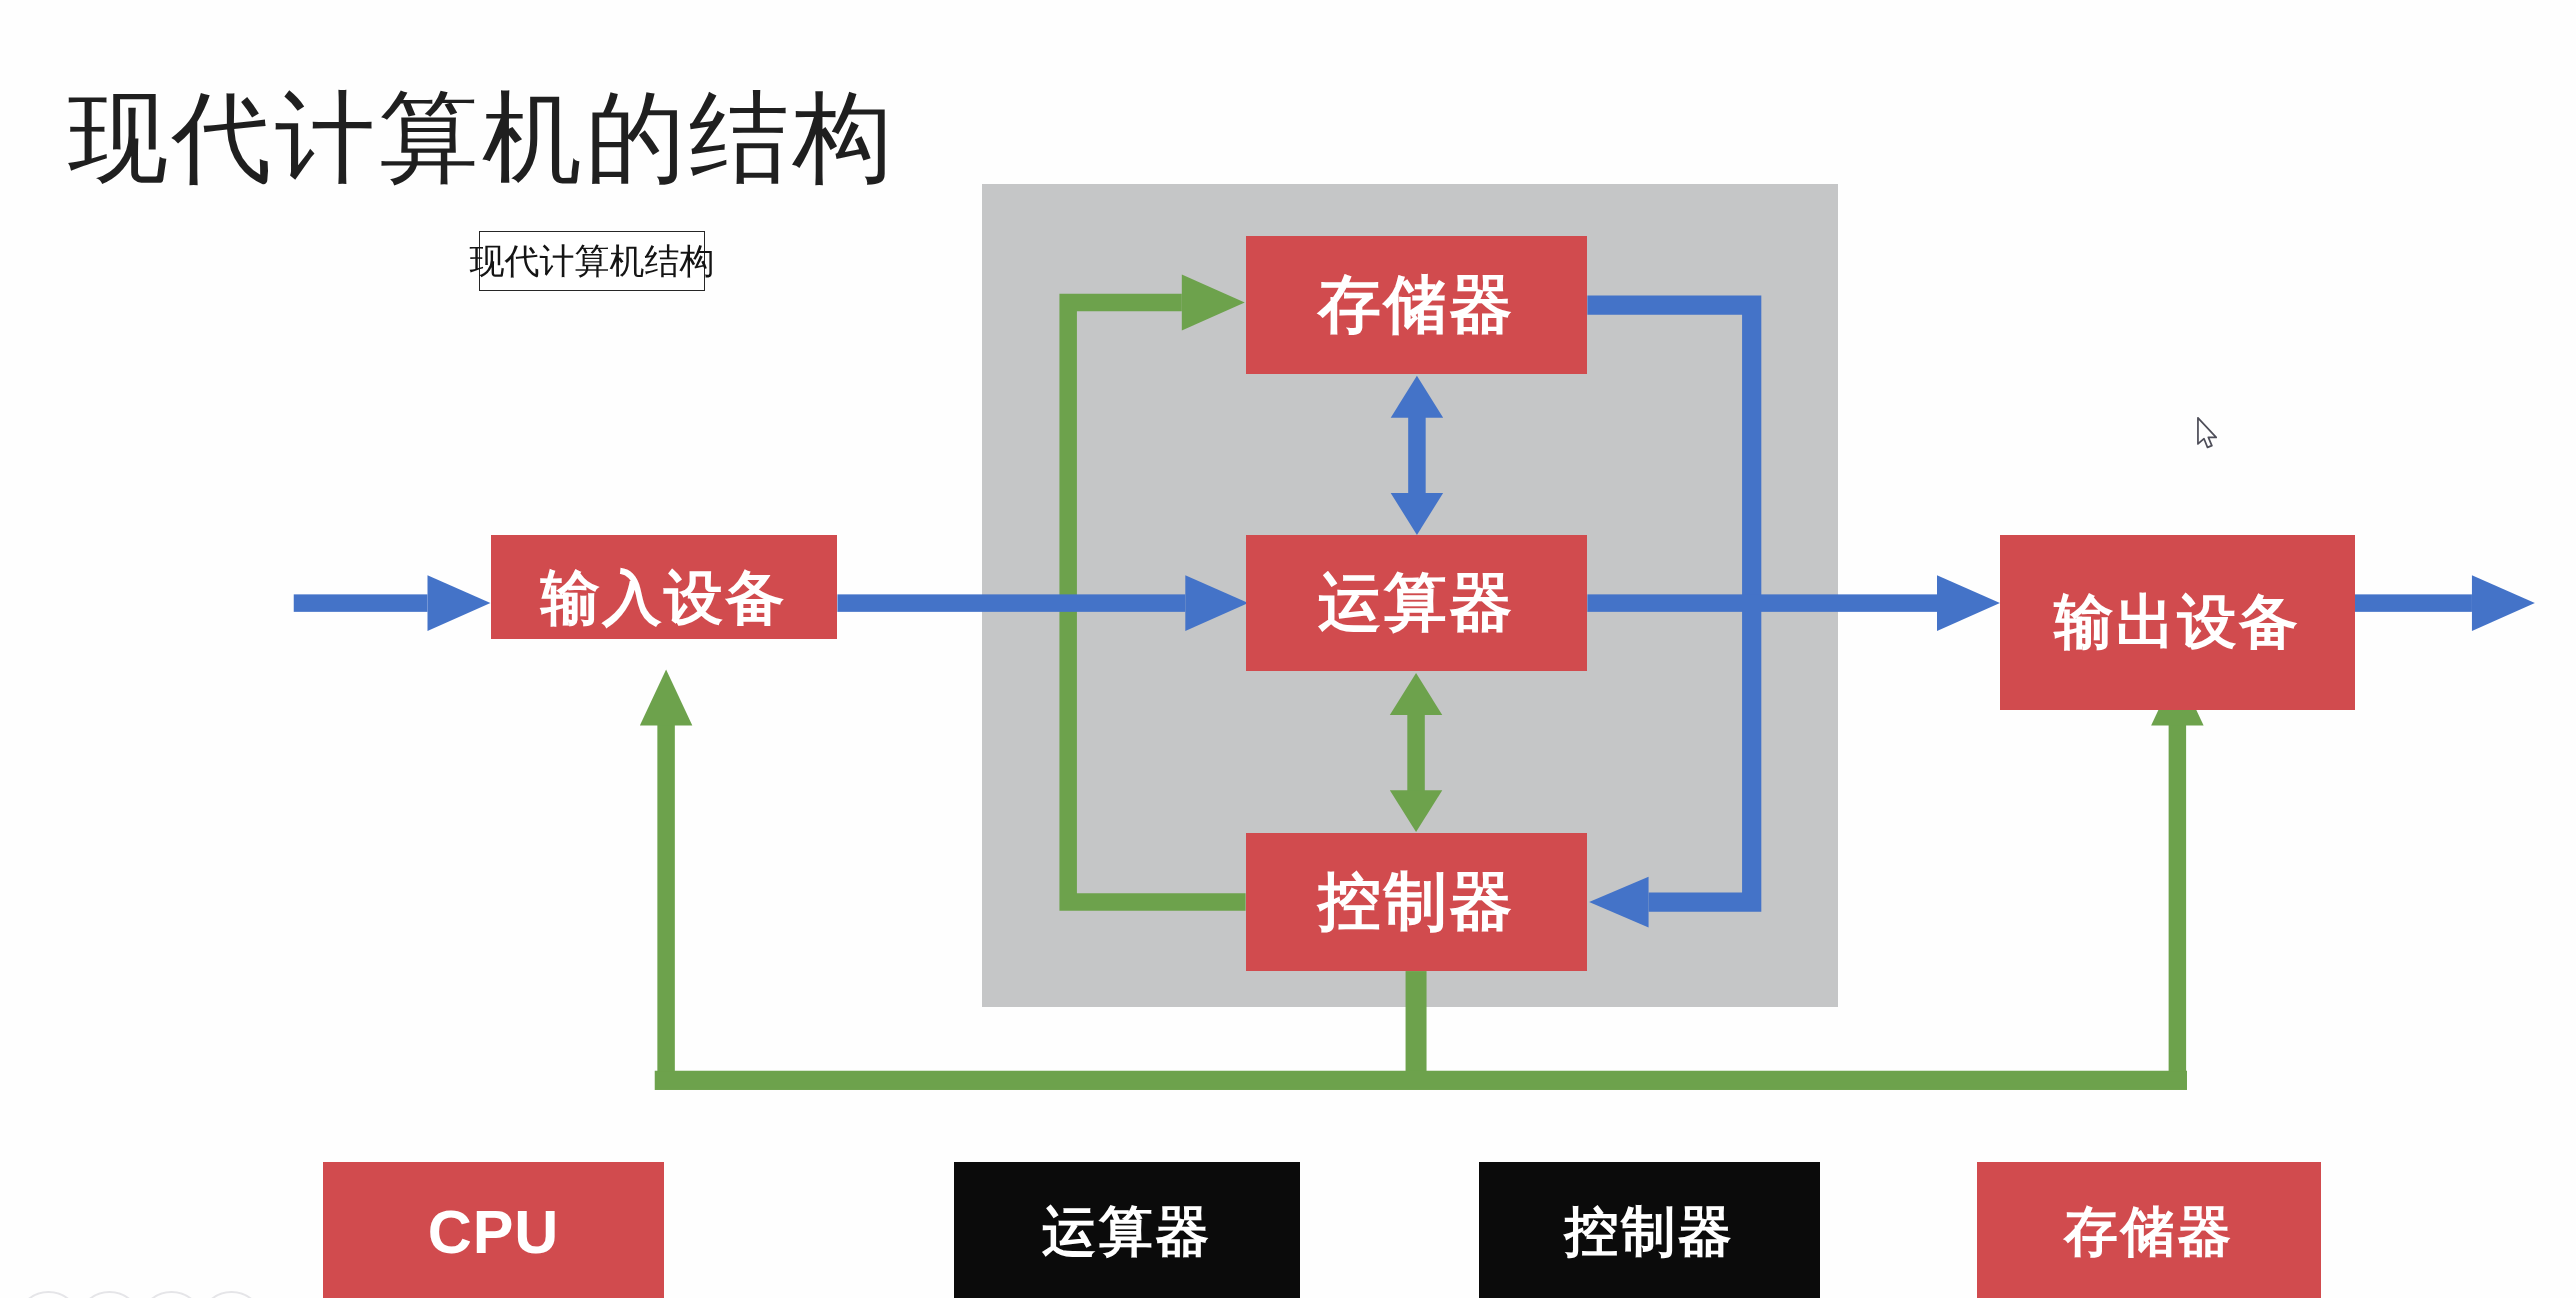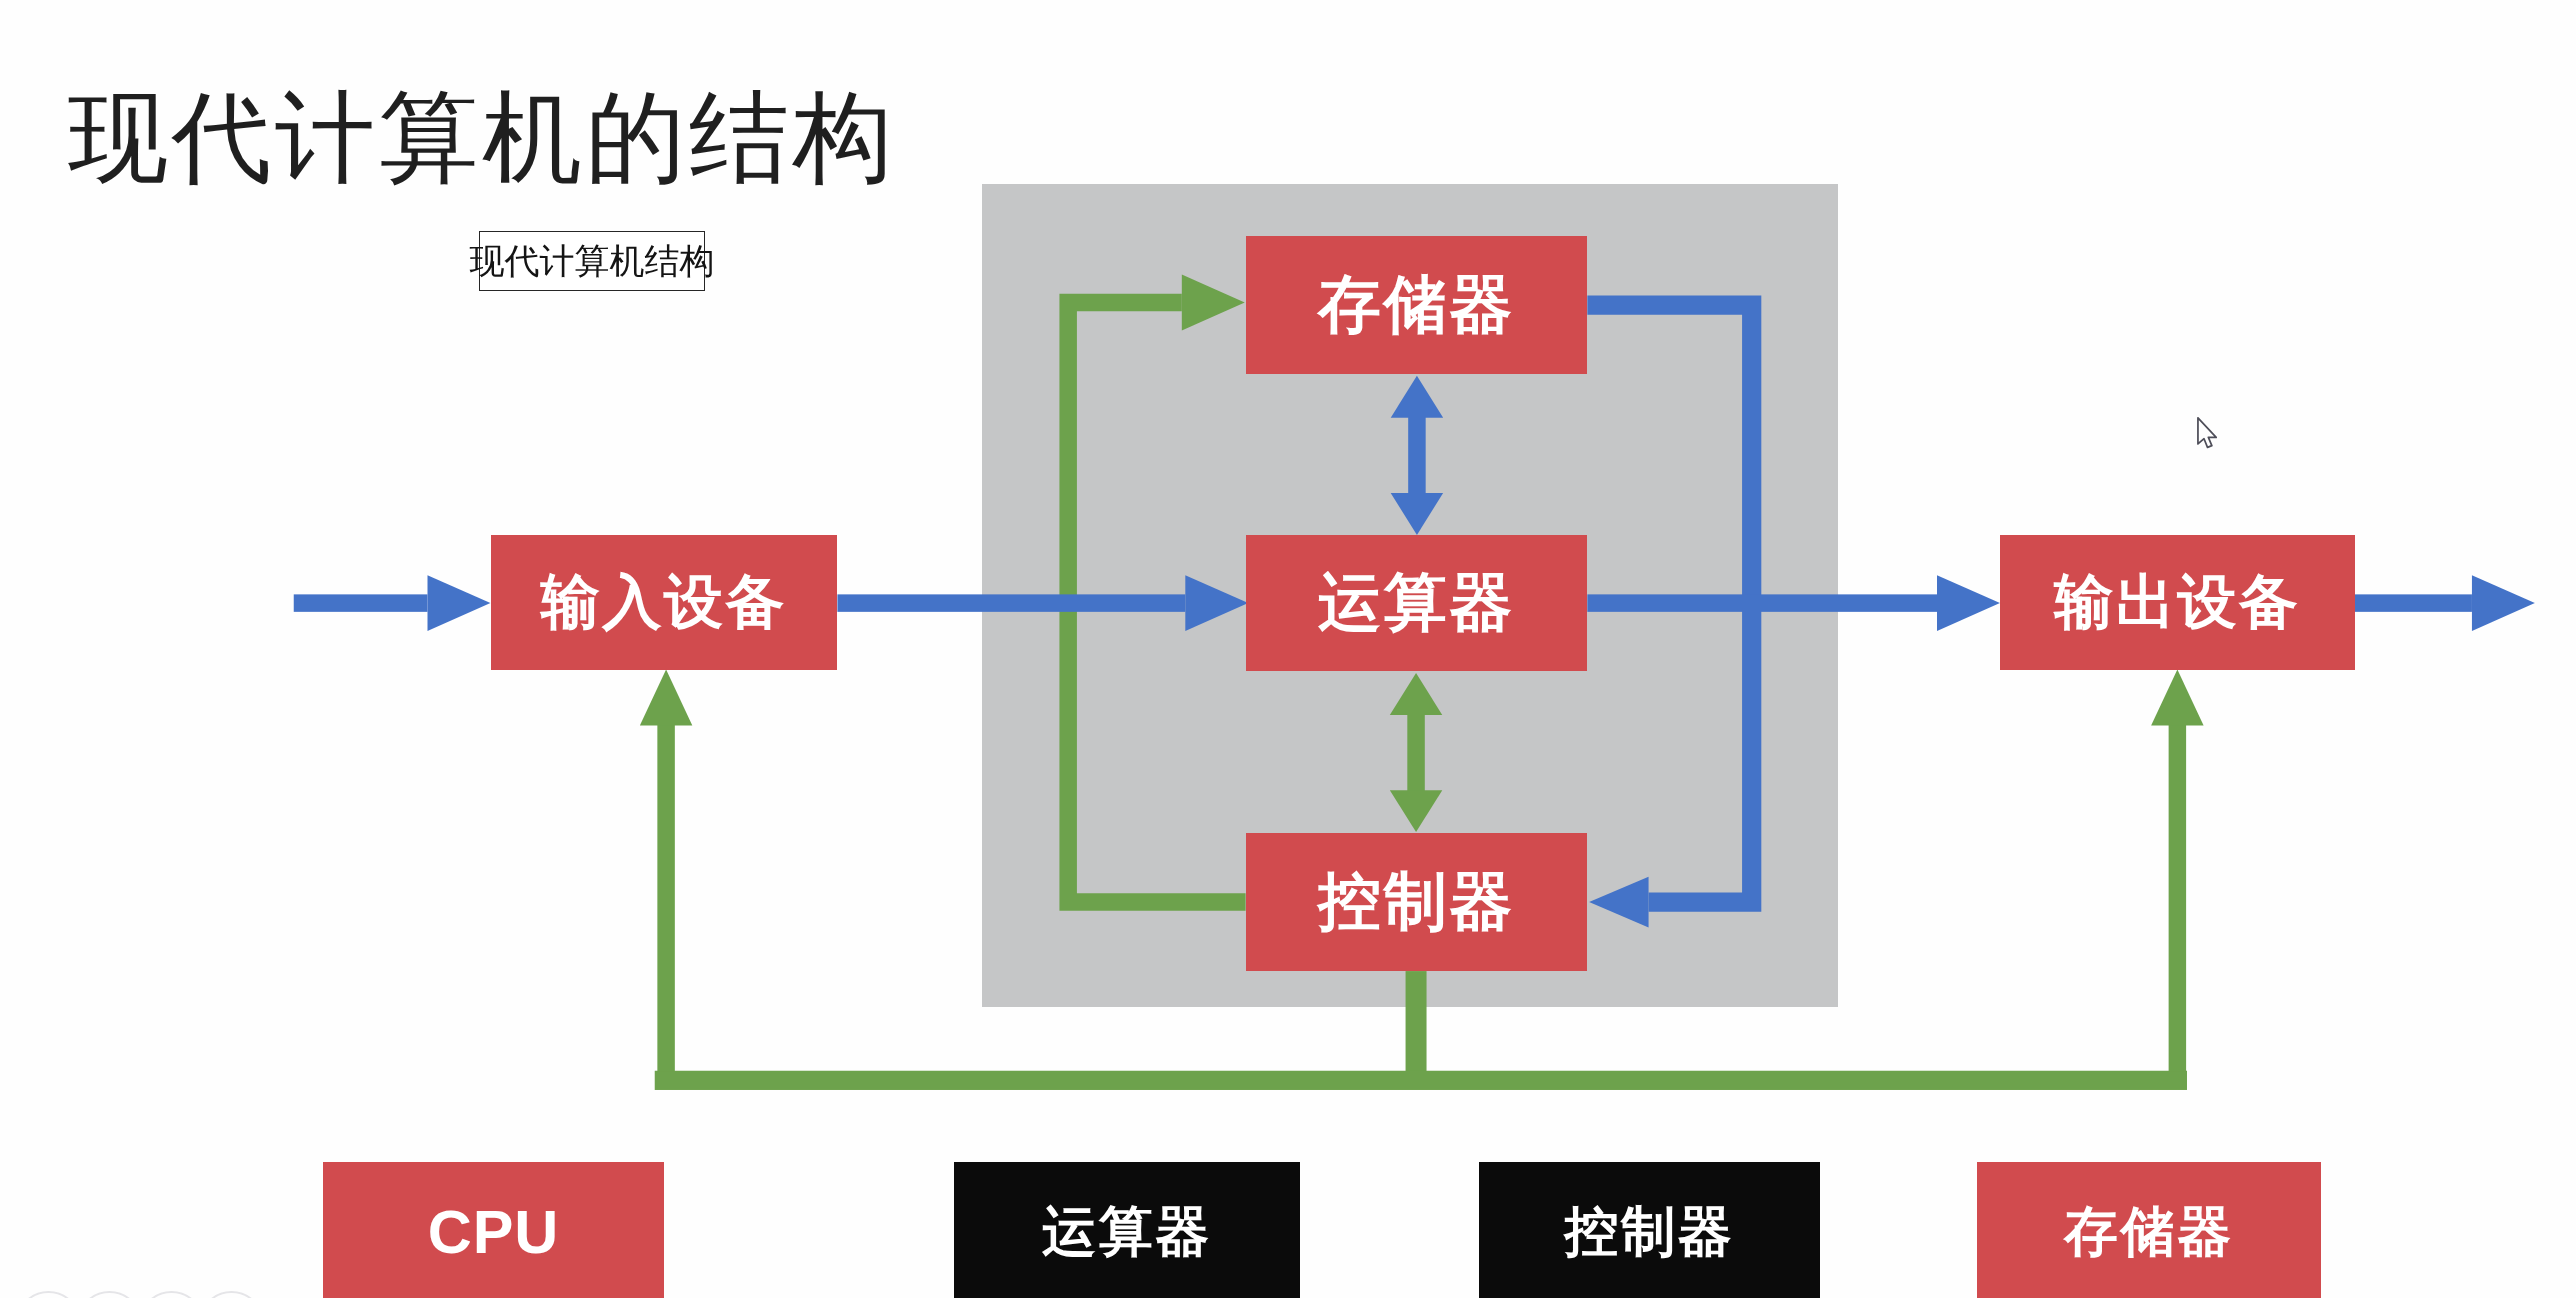--- a/index.html
+++ b/index.html
@@ -28,22 +28,22 @@
   .green-fill{fill:var(--green,#6da24c);}
   .blue-fill{fill:var(--blue,#4473c8);}
   .node{
     position:absolute;display:flex;align-items:center;justify-content:center;
     background:var(--red,#d14b4e);color:#ffffff;font-weight:bold;
     letter-spacing:2.6px;white-space:nowrap;
   }
   .node-memory{left:1246px;top:236px;width:341px;height:138px;font-size:63px;}
   .node-alu{left:1246px;top:535px;width:341px;height:136px;font-size:63px;}
   .node-controller{left:1246px;top:833px;width:341px;height:138px;font-size:63px;}
-  .node-input{left:491px;top:535px;width:346px;height:135px;font-size:59px;}
-  .node-output{left:2000px;top:535px;width:355px;height:135px;font-size:59px;}
+  .node-input{left:491px;top:535px;width:346px;height:104px;font-size:59px;align-items:flex-end;}
+  .node-output{left:2000px;top:535px;width:355px;height:175px;font-size:59px;}
   .legend-box{
     position:absolute;top:1162px;height:140px;
     display:flex;align-items:center;justify-content:center;
     color:#ffffff;font-weight:bold;font-size:54px;letter-spacing:2.6px;white-space:nowrap;
   }
   .legend-red{background:var(--red,#d14b4e);}
   .legend-black{background:var(--legend-black,#0b0b0b);}
   .legend-cpu{left:323px;width:341px;font-size:61px;letter-spacing:0.9px;}
   .legend-alu{left:954px;width:346px;}
   .legend-controller{left:1479px;width:341px;}

